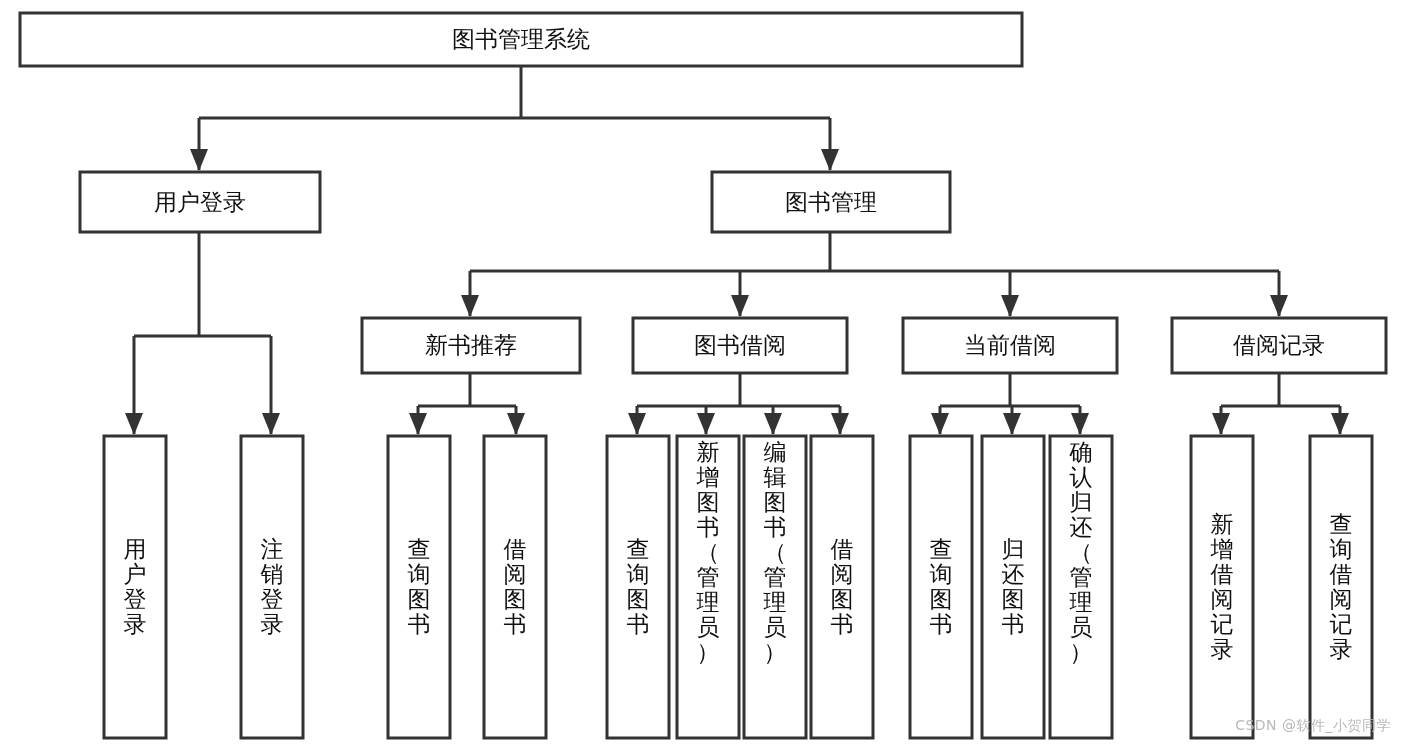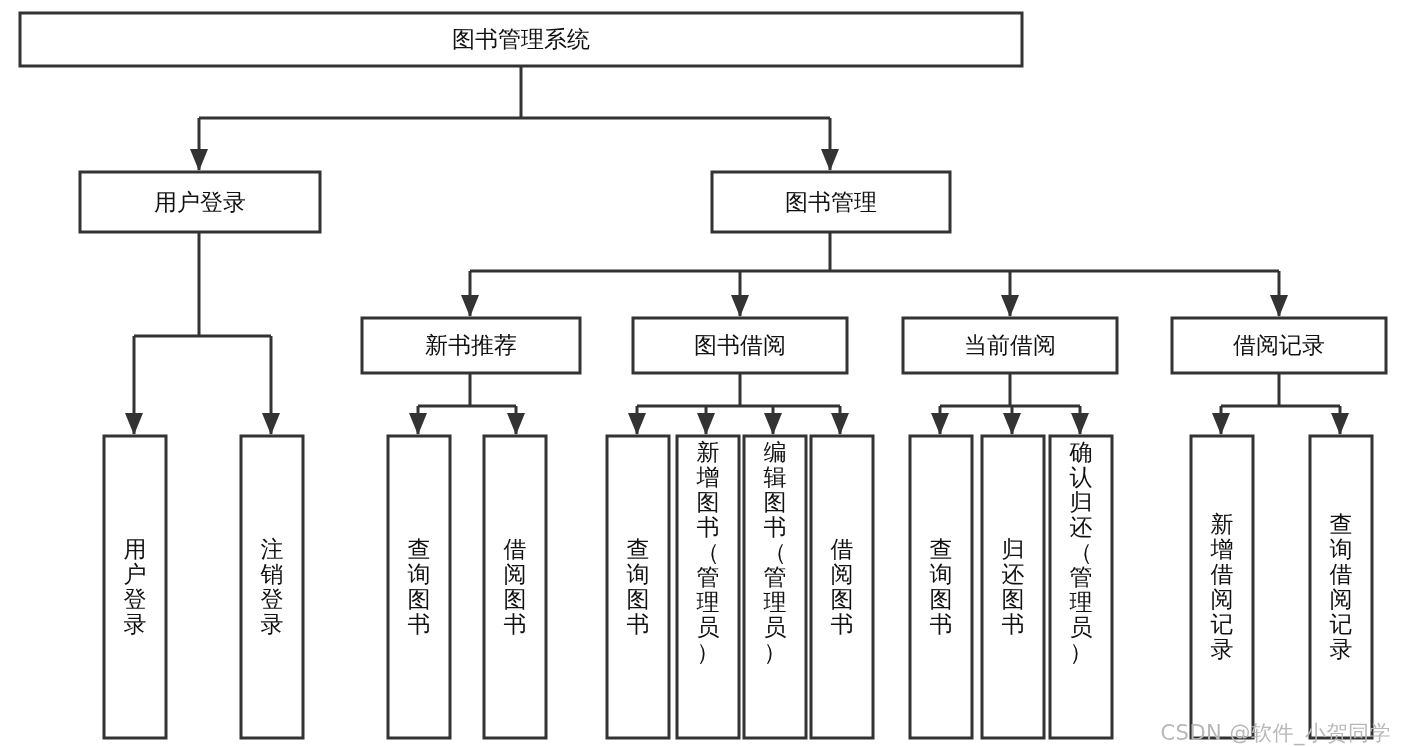--- a/index.html
+++ b/index.html
@@ -52,23 +52,23 @@
   .node-label-v {
     font-family: "DejaVu Sans", "Liberation Sans", sans-serif;
     font-size: 23px;
     fill: #111111;
     text-anchor: middle;
     white-space: pre;
   }
   .watermark {
     position: absolute;
     right: 14px;
-    bottom: 0;
-    font-family: "DejaVu Sans", "Liberation Sans", sans-serif;
-    font-size: 21px;
+    bottom: 12px;
+    font-family: "DejaVu Sans", "Liberation Sans", sans-serif;
+    font-size: 14px;
     color: #b8b8b8;
     letter-spacing: 0.5px;
     pointer-events: none;
     user-select: none;
     white-space: nowrap;
   }
 </style>
 </head>
 <body>
 

